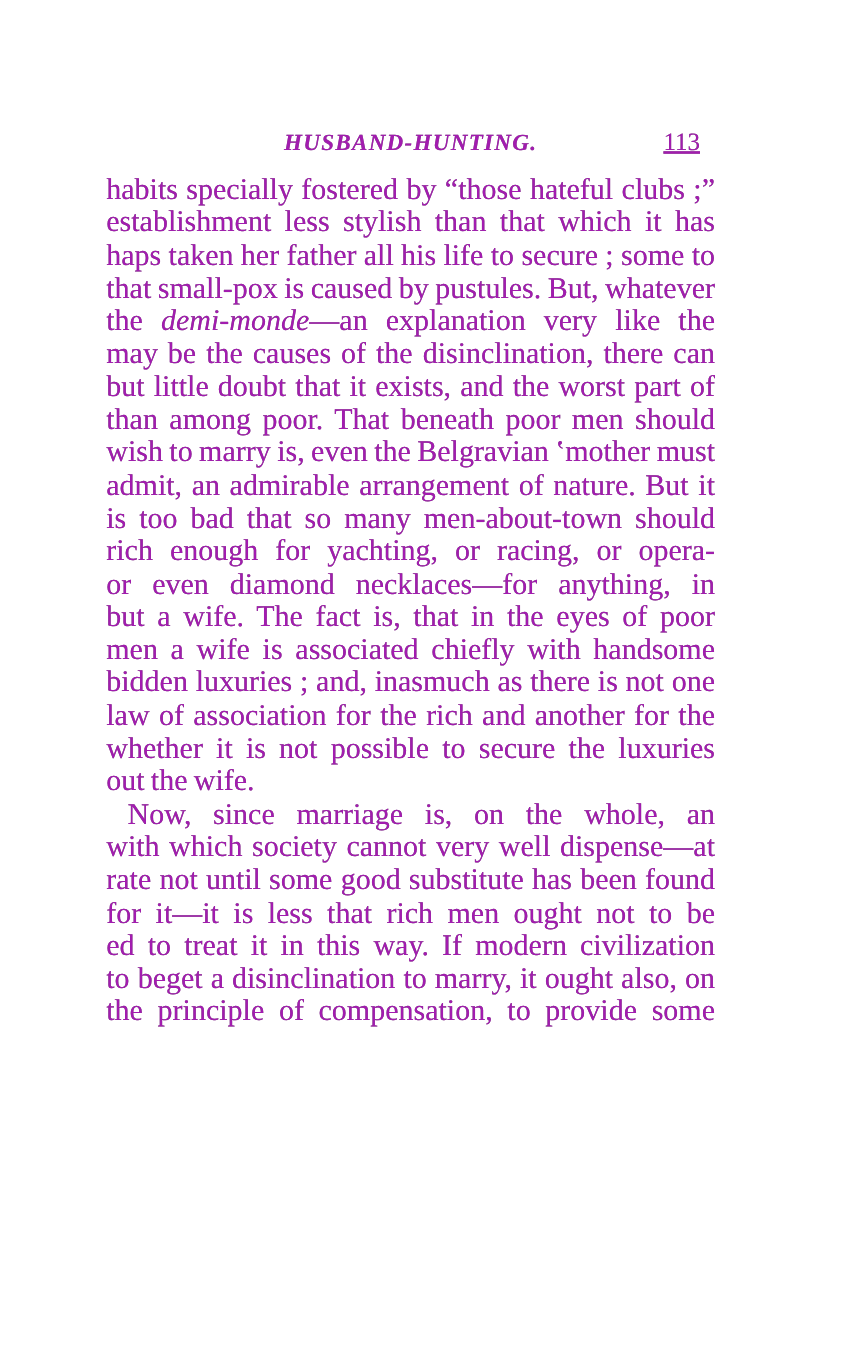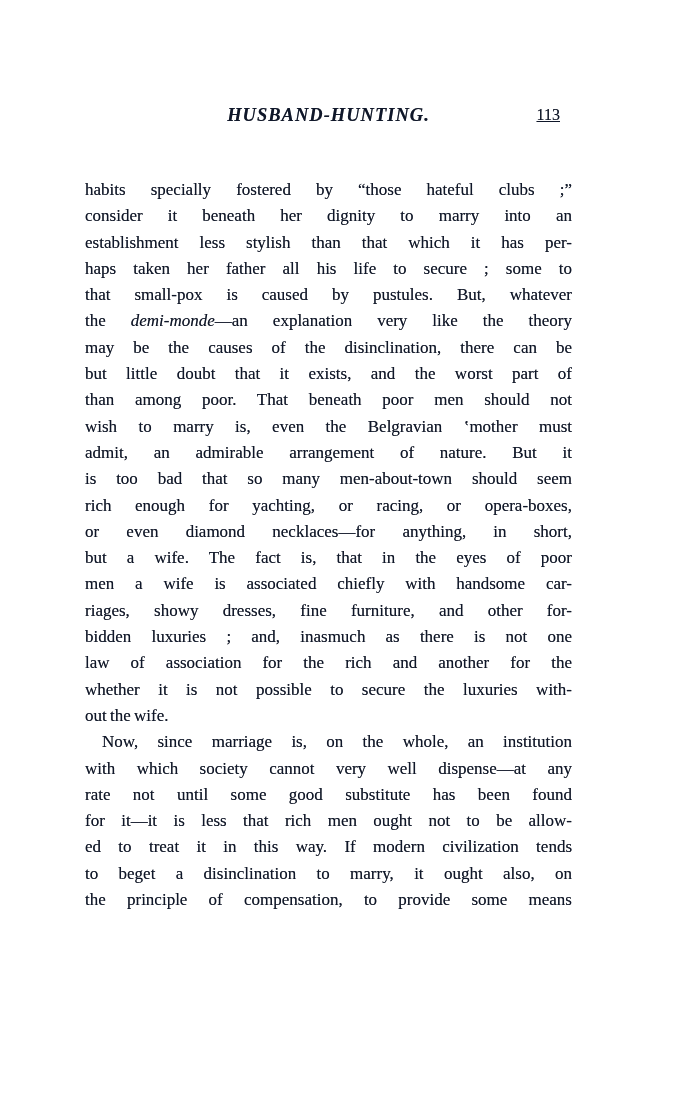--- a/index.html
+++ b/index.html
@@ -3,21 +3,21 @@
 <meta charset="utf-8">
 <style>
   html, body { margin: 0; padding: 0; background: #ffffff; }
   .page {
     position: relative;
     width: 688px;
     height: 1096px;
     background: #ffffff;
     overflow: hidden;
     font-family: "Liberation Serif", serif;
-    color: #0f172a;
+    color: #a21caf;
   }
   
   .running-head {
     position: absolute;
     left: 85px;
     top: 106px;
     width: 487px;
     height: 22px;
   }
   .head-title {
@@ -28,36 +28,35 @@
     font-weight: bold;
     font-size: 18.5px;
     line-height: 19px;
     letter-spacing: 1px;
     text-shadow: 0 0 0.4px rgba(20,20,20,0.55);
   }
   .page-number {
     position: absolute;
     right: 12px;
     top: -1px;
-    font-size: 16px;
+    font-size: 20px;
     line-height: 19px;
     text-shadow: 0 0 0.4px rgba(20,20,20,0.55);
     text-decoration: underline;
   }
   
   .text-block {
     position: absolute;
     left: 85px;
     top: 139px;
     width: 487px;
-    font-size: 17px;
+    font-size: 24px;
     line-height: 26.3px;
     word-spacing: -1px;
     text-shadow: 0 0 0.4px rgba(20,20,20,0.6);
-    margin-top: 38px;
   }
   .line {
     height: 26.3px;
     overflow: hidden;
     text-align: justify;
     text-align-last: justify;
     white-space: normal;
   }
   .line.flush-left {
     text-align: center;
@@ -71,36 +70,34 @@
 
 <div class="page">
 
   <div class="running-head">
     <div class="head-title">HUSBAND-HUNTING.</div>
     <div class="page-number">113</div>
   </div>
 
   <div class="text-block">
     <div class="line">habits specially fostered by “those hateful clubs ;”</div>
-    <div class="line">consider it beneath her dignity to marry into an</div>
     <div class="line">establishment less stylish than that which it has per-</div>
     <div class="line">haps taken her father all his life to secure ; some to</div>
     <div class="line">that small-pox is caused by pustules.  But, whatever</div>
     <div class="line"><span>the </span><span class="italic">demi-monde</span><span>—an explanation very like the theory</span></div>
     <div class="line">may be the causes of the disinclination, there can be</div>
     <div class="line">but little doubt that it exists, and the worst part of</div>
     <div class="line">than among poor.  That beneath poor men should not</div>
     <div class="line">wish to marry is, even the Belgravian ‛mother must</div>
     <div class="line">admit, an admirable arrangement of nature.  But it</div>
     <div class="line">is too bad that so many men-about-town should seem</div>
     <div class="line">rich enough for yachting, or racing, or opera-boxes,</div>
     <div class="line">or even diamond necklaces—for anything, in short,</div>
     <div class="line">but a wife.  The fact is, that in the eyes of poor</div>
     <div class="line">men a wife is associated chiefly with handsome car-</div>
-    <div class="line">riages, showy dresses, fine furniture, and other for-</div>
     <div class="line">bidden luxuries ; and, inasmuch as there is not one</div>
     <div class="line">law of association for the rich and another for the</div>
     <div class="line">whether it is not possible to secure the luxuries with-</div>
     <div class="line flush-left">out the wife.</div>
     <div class="line indent">Now, since marriage is, on the whole, an institution</div>
     <div class="line">with which society cannot very well dispense—at any</div>
     <div class="line">rate not until some good substitute has been found</div>
     <div class="line">for it—it is less that rich men ought not to be allow-</div>
     <div class="line">ed to treat it in this way.  If modern civilization tends</div>
     <div class="line">to beget a disinclination to marry, it ought also, on</div>

